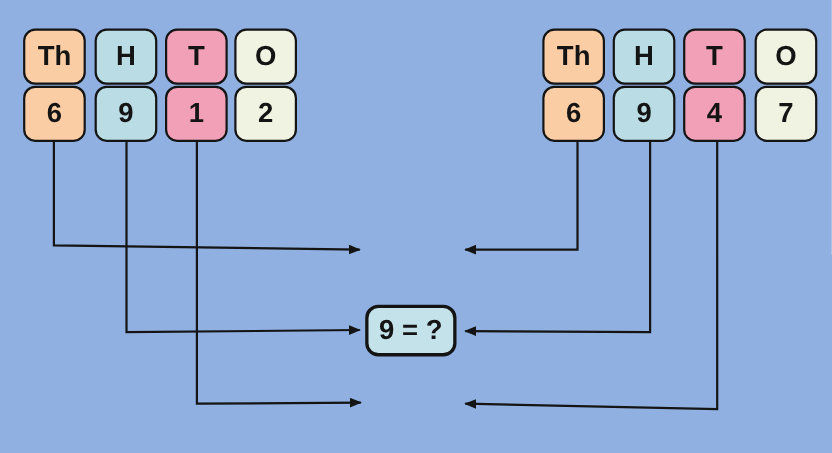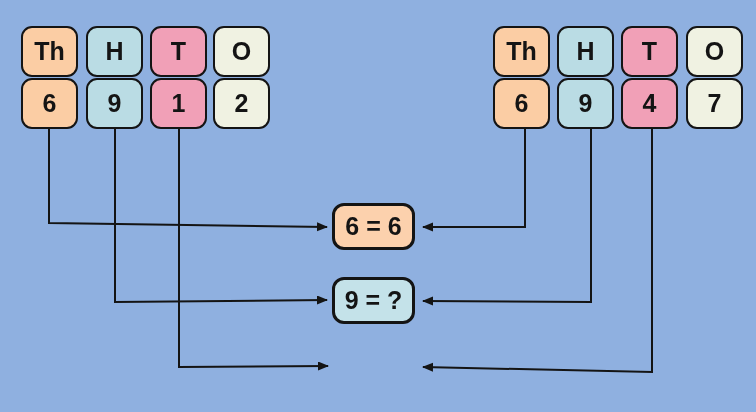--- a/index.html
+++ b/index.html
@@ -95,16 +95,15 @@
   <div class="box cell c-peach" style="left:493px; top:26px;">Th</div>
   <div class="box cell c-blue" style="left:557px; top:26px;">H</div>
   <div class="box cell c-pink" style="left:621px; top:26px;">T</div>
   <div class="box cell c-cream" style="left:686px; top:26px;">O</div>
 
   <div class="box cell c-peach" style="left:493px; top:78px;">6</div>
   <div class="box cell c-blue" style="left:557px; top:78px;">9</div>
   <div class="box cell c-pink" style="left:621px; top:78px;">4</div>
   <div class="box cell c-cream" style="left:686px; top:78px;">7</div>
 
-  <div class="box cmp cmp-peach" style="left:332px; top:203px;">6 = 6</div>
   <div class="box cmp cmp-blue" style="left:332px; top:277px;">9 = ?</div>
 
 </div>
 
 </body></html>

